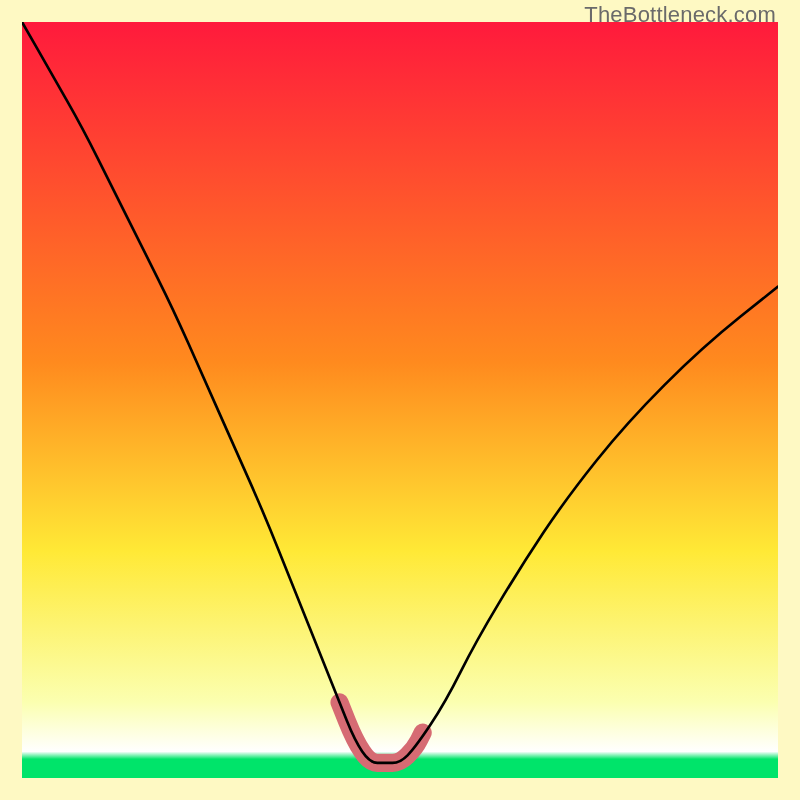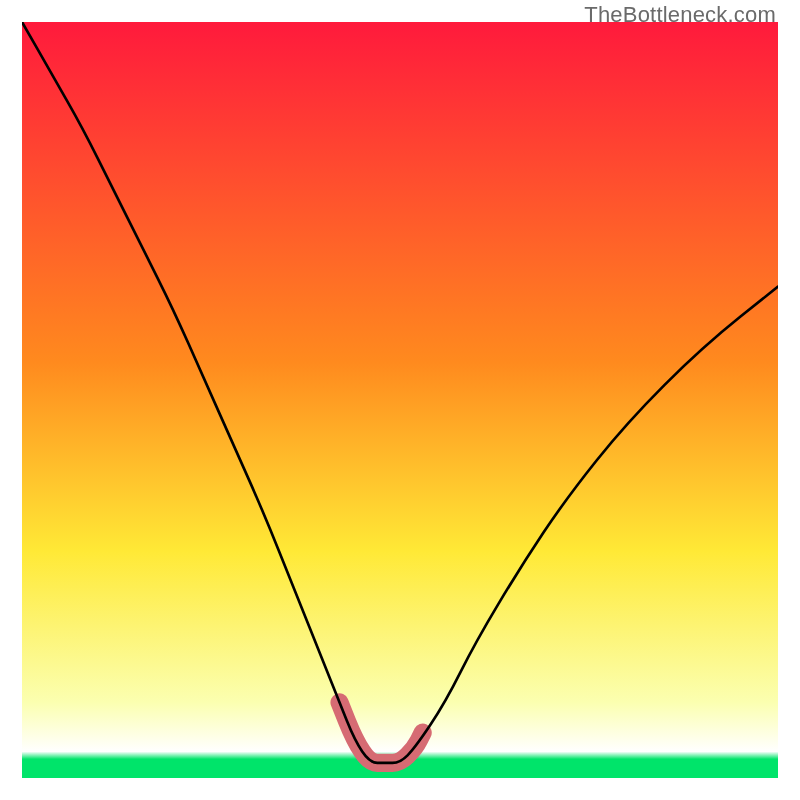--- a/index.html
+++ b/index.html
@@ -8,21 +8,21 @@
     width: 800px;
     height: 800px;
     background: #000;
     overflow: hidden;
     font-family: Arial, Helvetica, sans-serif;
   }
   .frame {
     position: relative;
     width: 800px;
     height: 800px;
-    background: #ffffff;
+    background: #fef9c3;
   }
   .plot-area {
     position: absolute;
     left: 22px;
     top: 22px;
     width: 756px;
     height: 756px;
     overflow: hidden;
   }
   svg {

